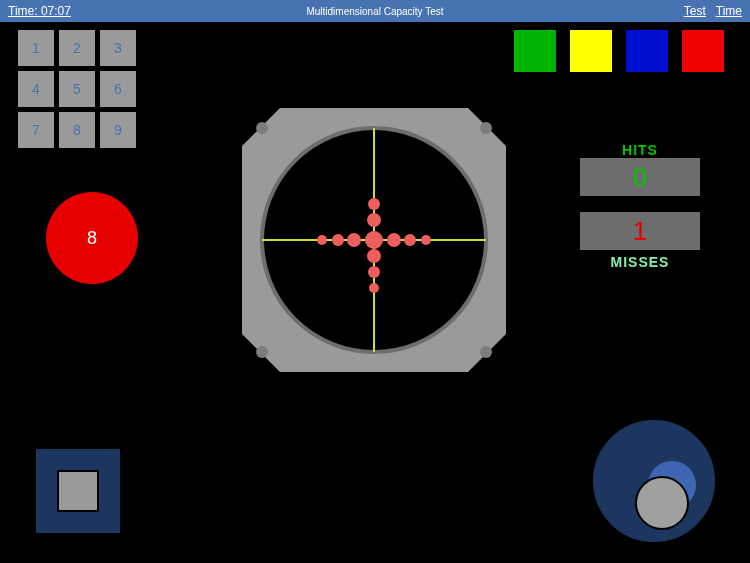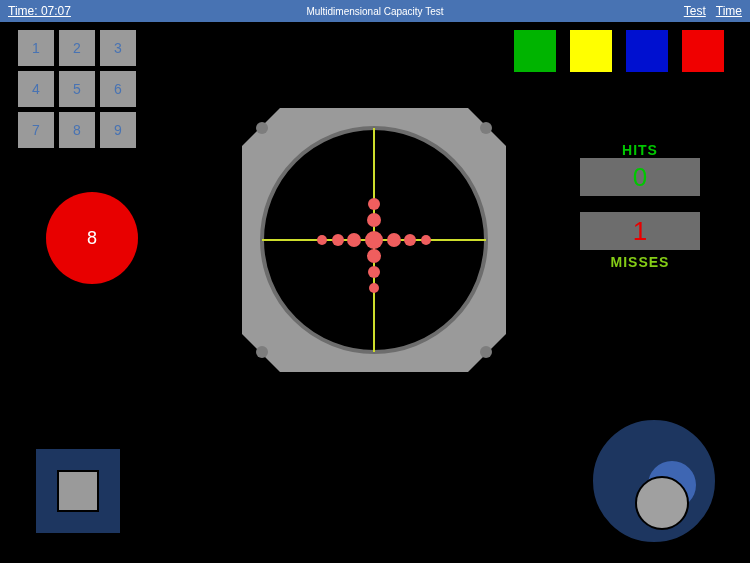--- a/index.html
+++ b/index.html
@@ -27,21 +27,21 @@
 
   
   .xhair { position: absolute; top: 86px; left: 242px; width: 264px; height: 264px; }
 
   
   .score { position: absolute; top: 120px; right: 50px; width: 120px; text-align: center; }
   .score .lbl-hits { color: #00c700; font-size: 14px; font-weight: 600; letter-spacing: 1px; }
   .score .box { background: #6d6d6d; height: 38px; display: flex; align-items: center; justify-content: center; font-size: 26px; font-weight: 500; margin-bottom: 16px; }
   .score .hits-val { color: #00c700; }
   .score .misses-val { color: #e80000; }
-  .score .lbl-misses { color: #84cc16; font-size: 14px; font-weight: 600; letter-spacing: 1px; margin-top: -12px; }
+  .score .lbl-misses { color: #86efac; font-size: 14px; font-weight: 600; letter-spacing: 1px; margin-top: -12px; }
 
   
   .sqwidget { position: absolute; bottom: 30px; left: 36px; width: 84px; height: 84px; background: #1d3660; display: flex; align-items: center; justify-content: center; cursor: pointer; }
   .sqwidget .inner { width: 42px; height: 42px; background: #9a9a9a; border: 2px solid #000; }
 
   
   .joy { position: absolute; bottom: 18px; right: 32px; width: 128px; height: 128px; cursor: pointer; }
 </style>
 </head>
 <body>

